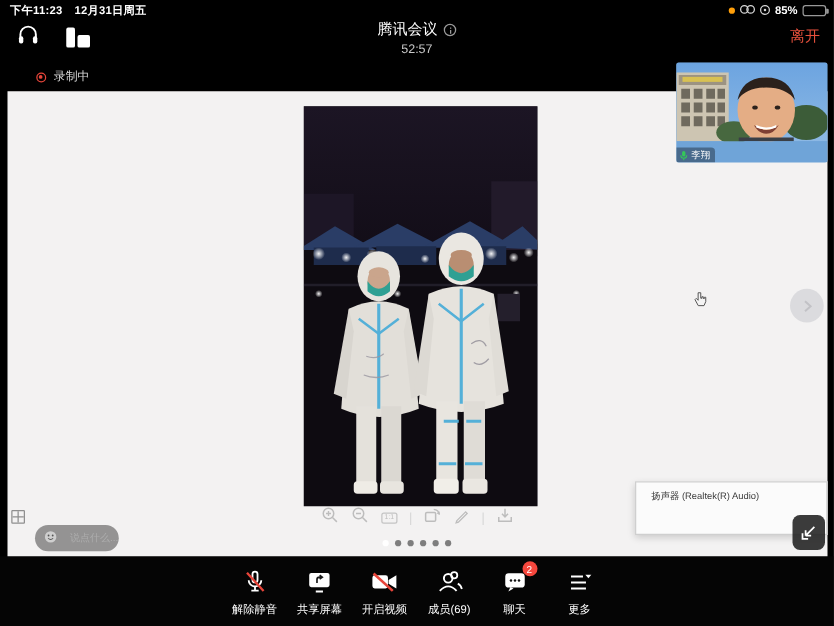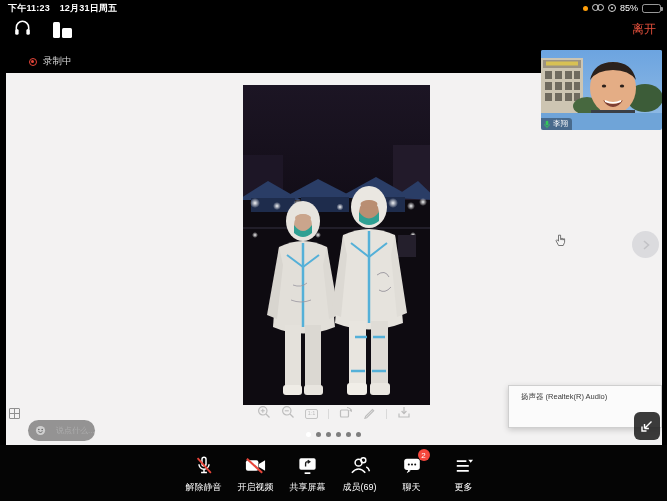--- a/index.html
+++ b/index.html
@@ -13,21 +13,21 @@
 
   
   .statusbar-left { left:8px; top:2px; color:#fff; font-size:9px; font-weight:bold; letter-spacing:.2px; }
   .statusbar-right { right:6px; top:2px; display:flex; align-items:center; gap:4px; height:12px; }
   .orange-dot { width:5px; height:5px; border-radius:50%; background:#ff9f0a; }
   .hotspot-icon { width:12px; height:8px; position:relative; }
   .hotspot-icon i { position:absolute; width:7px; height:7px; border:1.2px solid #d8d8d8; border-radius:50%; top:0; }
   .hotspot-icon i:first-child { left:0; } .hotspot-icon i:last-child { left:5px; }
   .lock-icon { width:8px; height:8px; border:1.2px solid #d8d8d8; border-radius:50%; position:relative; }
   .lock-icon::after { content:""; position:absolute; left:2px; top:2px; width:2px; height:2px; background:#d8d8d8; border-radius:50%; }
-  .battery-pct { color:#fff; font-size:9px; font-weight:normal; }
+  .battery-pct { color:#fff; font-size:9px; font-weight:bold; }
   .battery { width:19px; height:9px; border:1px solid rgba(255,255,255,.6); border-radius:2.5px; position:relative; padding:1px; }
   .battery::after { content:""; position:absolute; right:-3px; top:2.5px; width:2px; height:4px; background:rgba(255,255,255,.6); border-radius:0 1px 1px 0; }
   .battery .fill { height:100%; width:85%; background:#fff; border-radius:1px; }
 
   
   .nav-title-wrap { left:0; right:0; top:14px; text-align:center; }
   .nav-title { color:#fff; font-size:12px; display:inline-flex; align-items:center; gap:5px; }
   .info-icon { width:10px; height:10px; border:1px solid #9b9b9b; border-radius:50%; display:inline-block; position:relative; }
   .info-icon::before { content:""; position:absolute; left:4px; top:2px; width:1.4px; height:1.4px; background:#9b9b9b; }
   .info-icon::after { content:""; position:absolute; left:4px; top:4.4px; width:1.4px; height:3.2px; background:#9b9b9b; }
@@ -113,20 +113,27 @@
       <svg width="19" height="17" viewBox="0 0 24 22">
         <path d="M4,14 v-3 a8,8 0 0 1 16,0 v3" fill="none" stroke="#fff" stroke-width="2"></path>
         <rect x="2.5" y="13" width="4.5" height="7.5" rx="2" fill="#fff"></rect>
         <rect x="17" y="13" width="4.5" height="7.5" rx="2" fill="#fff"></rect>
       </svg>
     </span>
     <span class="layout-icon">
         <i></i>
         <i></i>
       </span>
+  </div>
+  <div class="abs nav-title-wrap">
+    <div class="nav-title">
+      <span>腾讯会议</span>
+      <span class="info-icon"></span>
+    </div>
+    <div class="nav-timer">52:57</div>
   </div>
   <div class="abs leave-btn">离开</div>
 
   <div class="abs recording">
     <span class="rec-dot"></span>
     <span class="rec-label">录制中</span>
   </div>
 
   <div class="abs share-area">
 
@@ -355,38 +362,38 @@
             <path d="M6.5,10.5 a5.5,5.5 0 0 0 11,0" fill="none" stroke="#fff" stroke-width="1.6"></path>
             <path d="M12,16 v3.2 M8.8,19.6 h6.4" stroke="#fff" stroke-width="1.6"></path>
             <path d="M5,4 L19.5,20" stroke="#e8453a" stroke-width="2"></path>
           </svg>
       </div>
       <span class="tool-label">解除静音</span>
     </div>
 
     <div class="tool-item">
       <div class="icon-box">
+        <svg width="23" height="23" viewBox="0 0 24 24">
+            <rect x="3.5" y="4.5" width="17" height="12" rx="1.8" fill="#fff"></rect>
+            <path d="M10,13 v-3 q0,-2 2.2,-2 h1.6 M12.2,6.5 l2.2,1.6 l-2.2,1.6" fill="none" stroke="#1a1a1a" stroke-width="1.4"></path>
+            <path d="M9,20 h6" stroke="#fff" stroke-width="1.8"></path>
+          </svg>
+      </div>
+      <span class="tool-label">共享屏幕</span>
+    </div>
+
+    <div class="tool-item">
+      <div class="icon-box">
         <svg width="25" height="23" viewBox="0 0 26 24">
             <rect x="3" y="6.5" width="13" height="11" rx="2" fill="#fff"></rect>
             <path d="M16.5,10.5 L23,6.5 v11 l-6.5,-4 Z" fill="#fff"></path>
             <path d="M4,5 L20,19.5" stroke="#e8453a" stroke-width="2.2"></path>
           </svg>
       </div>
       <span class="tool-label">开启视频</span>
-    </div>
-
-    <div class="tool-item">
-      <div class="icon-box">
-        <svg width="23" height="23" viewBox="0 0 24 24">
-            <rect x="3.5" y="4.5" width="17" height="12" rx="1.8" fill="#fff"></rect>
-            <path d="M10,13 v-3 q0,-2 2.2,-2 h1.6 M12.2,6.5 l2.2,1.6 l-2.2,1.6" fill="none" stroke="#1a1a1a" stroke-width="1.4"></path>
-            <path d="M9,20 h6" stroke="#fff" stroke-width="1.8"></path>
-          </svg>
-      </div>
-      <span class="tool-label">共享屏幕</span>
     </div>
 
     <div class="tool-item">
       <div class="icon-box">
         <svg width="24" height="23" viewBox="0 0 24 24">
             <circle cx="15.5" cy="6.5" r="2.6" fill="none" stroke="#fff" stroke-width="1.5"></circle>
             <circle cx="10.5" cy="9" r="3.6" fill="none" stroke="#fff" stroke-width="1.6"></circle>
             <path d="M3.5,19.5 q7,-7.5 14,0" fill="none" stroke="#fff" stroke-width="1.6"></path>
             <path d="M18.5,13.5 q2.6,1.2 3.4,4.5" fill="none" stroke="#fff" stroke-width="1.5"></path>
           </svg>

